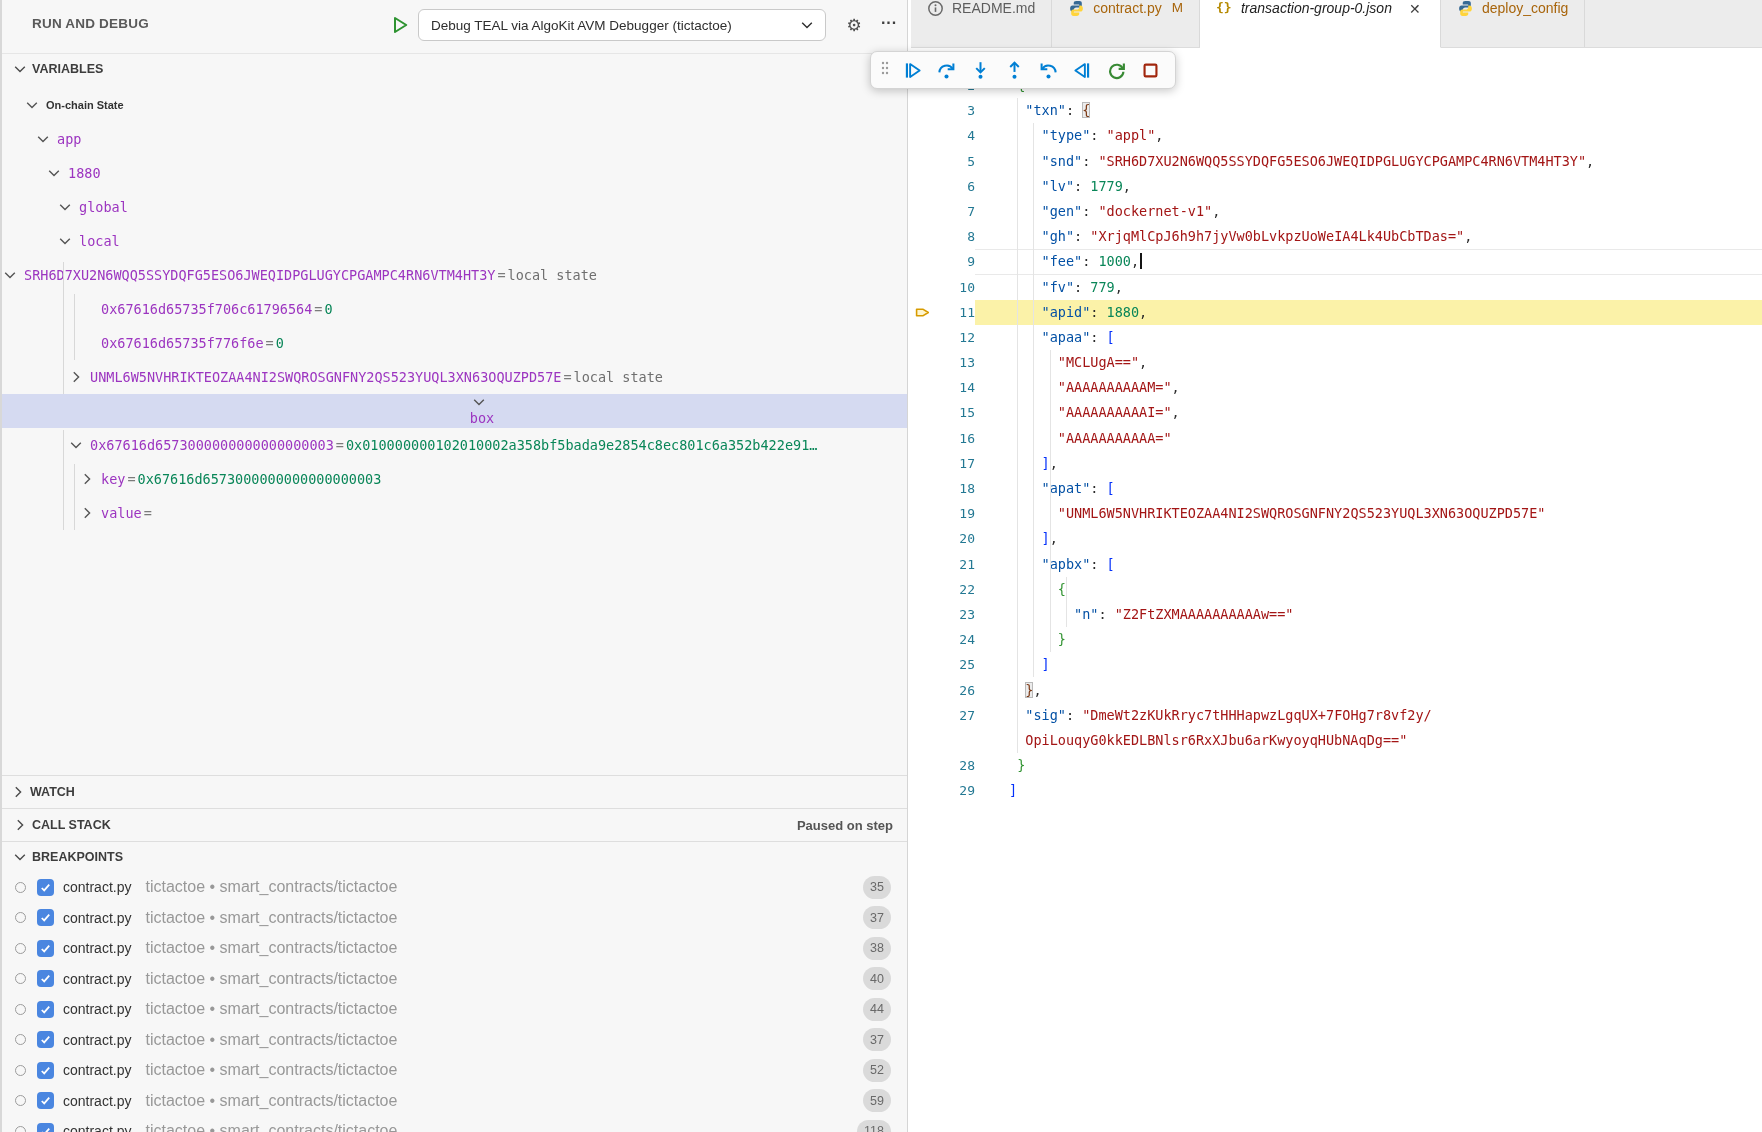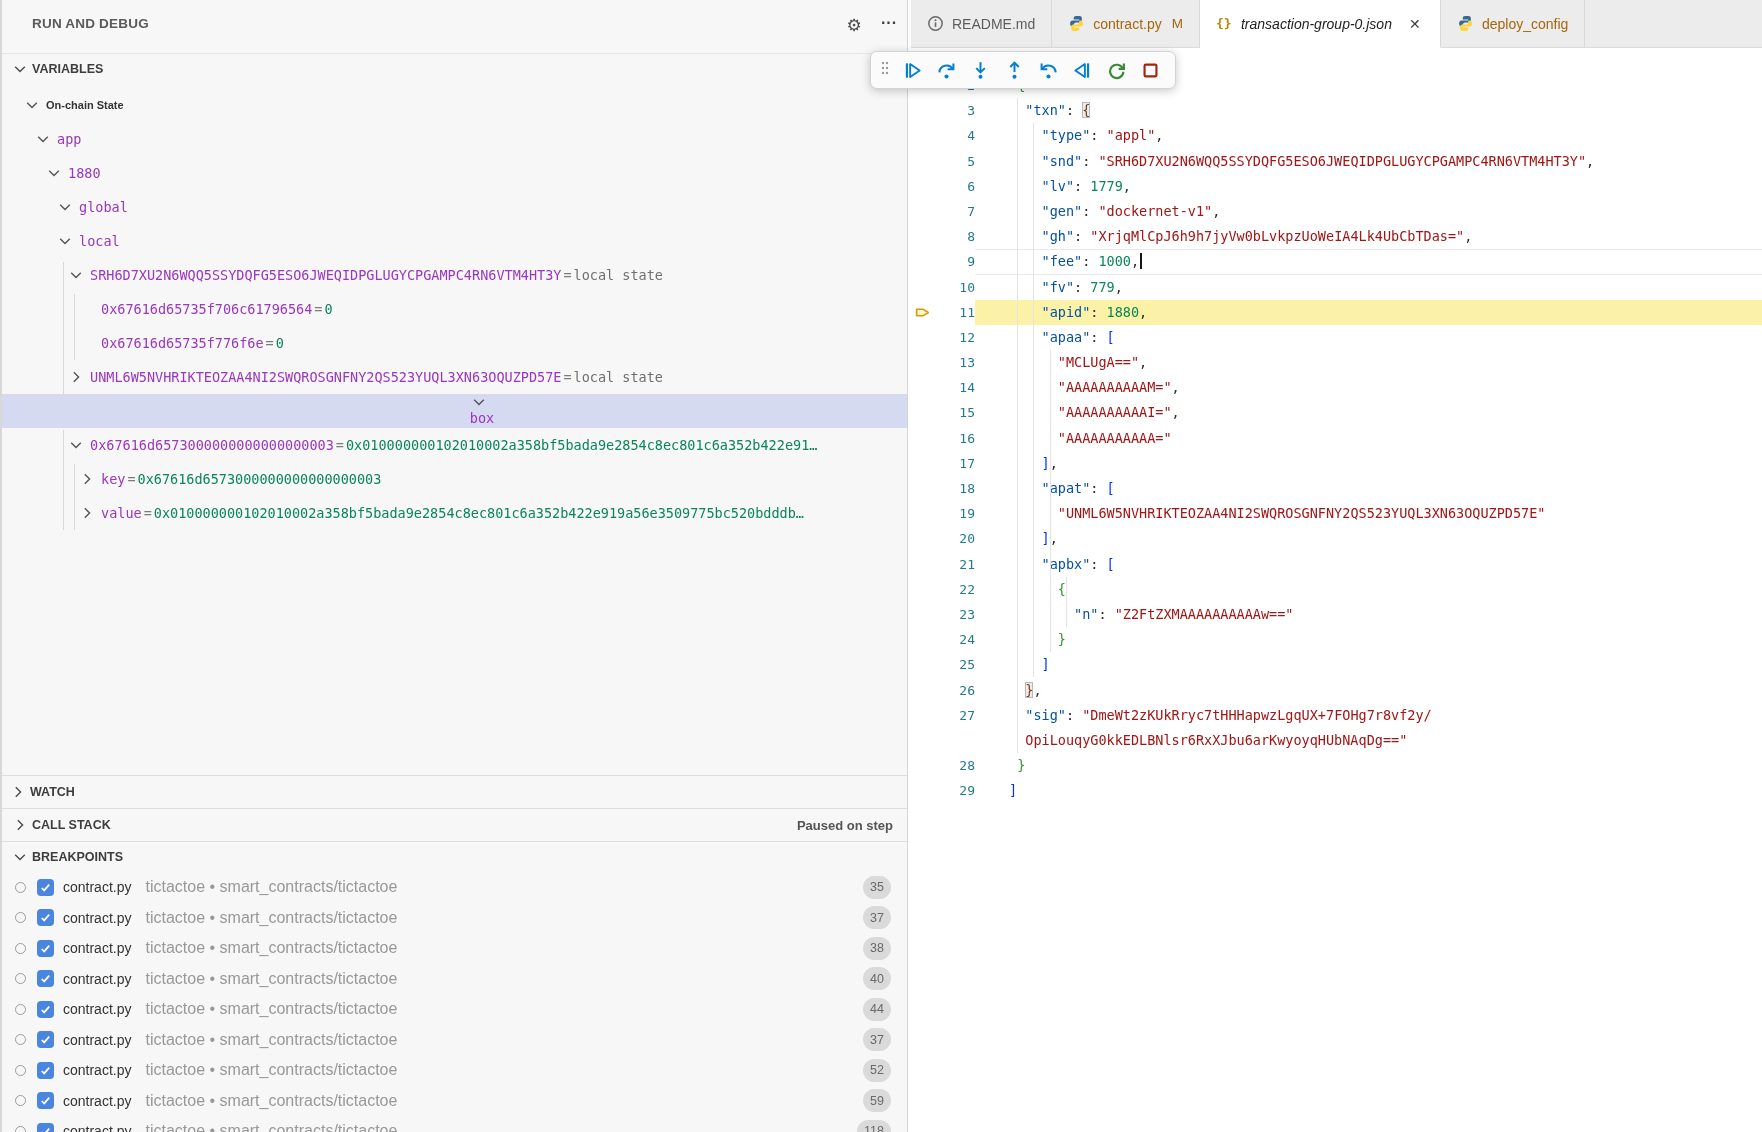--- a/index.html
+++ b/index.html
@@ -58,21 +58,21 @@
   .bp-check svg { width:13px; height:13px; }
   .bp-file { font-size:14px; color:#333; margin-left:9px; }
   .bp-path { font-size:16px; color:#989898; margin-left:14px; flex:1; white-space:nowrap; overflow:hidden; }
   .bp-badge { margin:0 16px 0 8px; min-width:26px; height:23px; padding:0 7px; border-radius:12px;
     background:#dadada; color:#696969; font-size:12.5px; display:flex; align-items:center;
     justify-content:center; flex:none; }
 
   
   .editor { position:absolute; left:911px; top:0; right:0; bottom:0; background:#fff; }
   .tabs { height:48px; background:#ececec; display:flex; border-bottom:1px solid #dcdcdc; }
-  .tab { display:flex; align-items:center; padding:0 16px; font-size:14px; color:#5d5d5d;
+  .tab { display:flex; align-items:flex-start; padding:0 16px; font-size:14px; color:#5d5d5d;
     border-right:1px solid #d9d9d9; cursor:pointer; white-space:nowrap; background:#ececec; }
   .tab .ticon { width:17px; height:17px; margin-right:8px; flex:none; }
   .tab .ticon svg { width:17px; height:17px; display:block; }
   .tab.active { background:#fff; color:#1f1f1f; margin-bottom:-1px; border-bottom:1px solid #fff; }
   .tab.active .tlabel { font-style:italic; }
   .tab.mod .tlabel { color:#a8650c; }
   .git-m { color:#a8650c; margin-left:10px; font-size:13.5px; }
   .tab-close { margin-left:14px; color:#3f3f3f; font-size:14px; width:18px; height:18px;
     display:flex; align-items:center; justify-content:center; border-radius:4px; cursor:pointer; }
   .json-icon { font-family:"DejaVu Sans Mono", monospace; font-weight:700; color:#b58900;
@@ -105,20 +105,33 @@
   .dbg-btn svg { width:19px; height:19px; }
   .dbg-grip { width:14px; margin-right:2px; cursor:grab; }
   .dbg-grip svg { width:12px; height:20px; }
 </style>
 </head>
 <body>
 
 <div class="sidebar">
   <div class="sb-header">
     <span class="sb-title">RUN AND DEBUG</span>
+    <div class="cfg-row">
+      <span class="play-btn"><svg viewBox="0 0 16 16">
+            <path d="M4 2.4 13 8 4 13.6z" fill="none" stroke="#2e9331" stroke-width="1.6" stroke-linejoin="round"></path>
+          </svg></span>
+      <div class="cfg-select">
+        <span class="lbl">Debug TEAL via AlgoKit AVM Debugger (tictactoe)</span>
+        <span class="chev">
+            <svg viewBox="0 0 16 16">
+              <path d="M3.2 5.8 8 10.6l4.8-4.8" fill="none" stroke="currentColor" stroke-width="1.4"></path>
+            </svg>
+          </span>
+      </div>
+    </div>
     <span class="icon-btn gear">⚙</span>
     <span class="icon-btn dots">···</span>
   </div>
 
   <div class="sect-h vars-h">
     <span class="chev">
         <svg viewBox="0 0 16 16">
           <path d="M3.2 5.8 8 10.6l4.8-4.8" fill="none" stroke="currentColor" stroke-width="1.4"></path>
         </svg>
       </span>
@@ -159,21 +172,21 @@
         <span class="tname">global</span>
       </div>
       <div class="trow" style="padding-left: 55px;">
         <span class="chev">
           <svg viewBox="0 0 16 16">
             <path d="M3.2 5.8 8 10.6l4.8-4.8" fill="none" stroke="currentColor" stroke-width="1.4"></path>
           </svg>
         </span>
         <span class="tname">local</span>
       </div>
-      <div class="trow" style="padding-left: 66px;">
+      <div class="trow" style="">
         <span class="chev">
           <svg viewBox="0 0 16 16">
             <path d="M3.2 5.8 8 10.6l4.8-4.8" fill="none" stroke="currentColor" stroke-width="1.4"></path>
           </svg>
         </span>
         <span class="tname">SRH6D7XU2N6WQQ5SSYDQFG5ESO6JWEQIDPGLUGYCPGAMPC4RN6VTM4HT3Y</span>
         <span class="teq"> = </span>
         <span class="tval-muted">local state</span>
       </div>
       <div class="trow" style="padding-left: 77px;">
@@ -227,21 +240,20 @@
         <span class="tval-num">0x67616d6573000000000000000003</span>
       </div>
       <div class="trow" style="padding-left: 77px;">
         <span class="chev">
           <svg viewBox="0 0 16 16">
             <path d="M5.8 3.2 10.6 8l-4.8 4.8" fill="none" stroke="currentColor" stroke-width="1.4"></path>
           </svg>
         </span>
         <span class="tname">value</span>
         <span class="teq"> = </span>
-        <span class="tval-num">0x010000000102010002a358bf5bada9e2854c8ec801c6a352b422e919a56e3509775bc520bdddb…</span>
       </div>
     </div>
   <div class="tguide" style="left:61px; top:262px; height:132px;"></div>
   <div class="tguide" style="left:72px; top:294px; height:66px;"></div>
   <div class="tguide" style="left:61px; top:430px; height:100px;"></div>
   <div class="tguide" style="left:72px; top:464px; height:66px;"></div>
 
   <div class="sect-h bottom-sect watch-h">
     <span class="chev">
         <svg viewBox="0 0 16 16">

